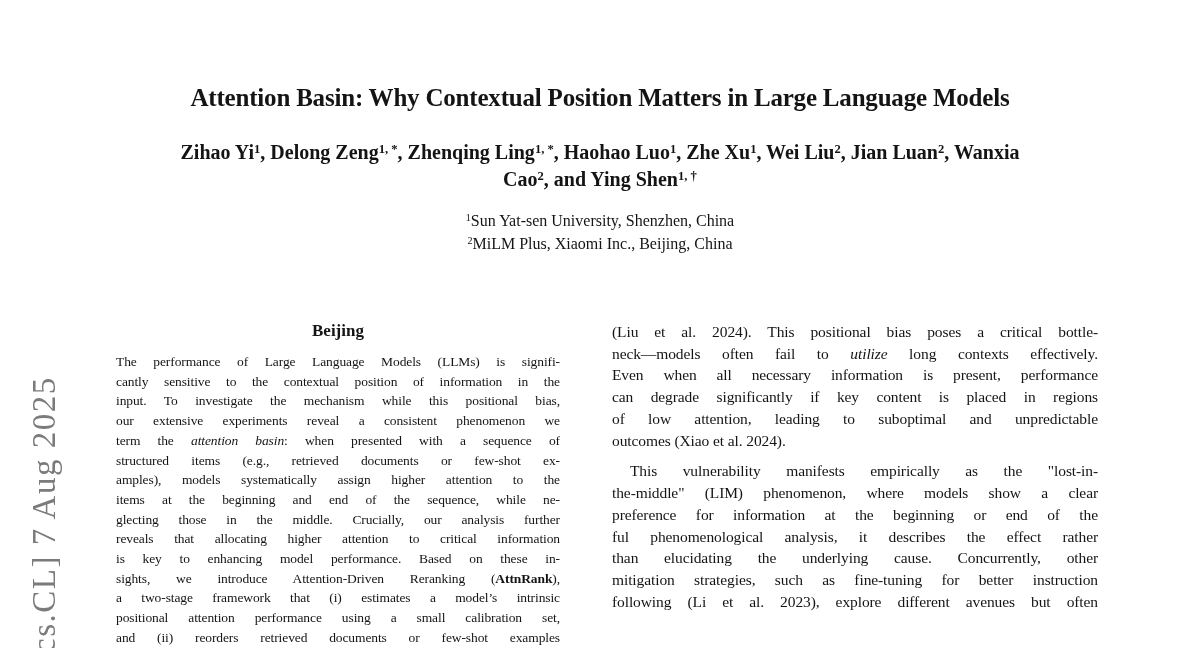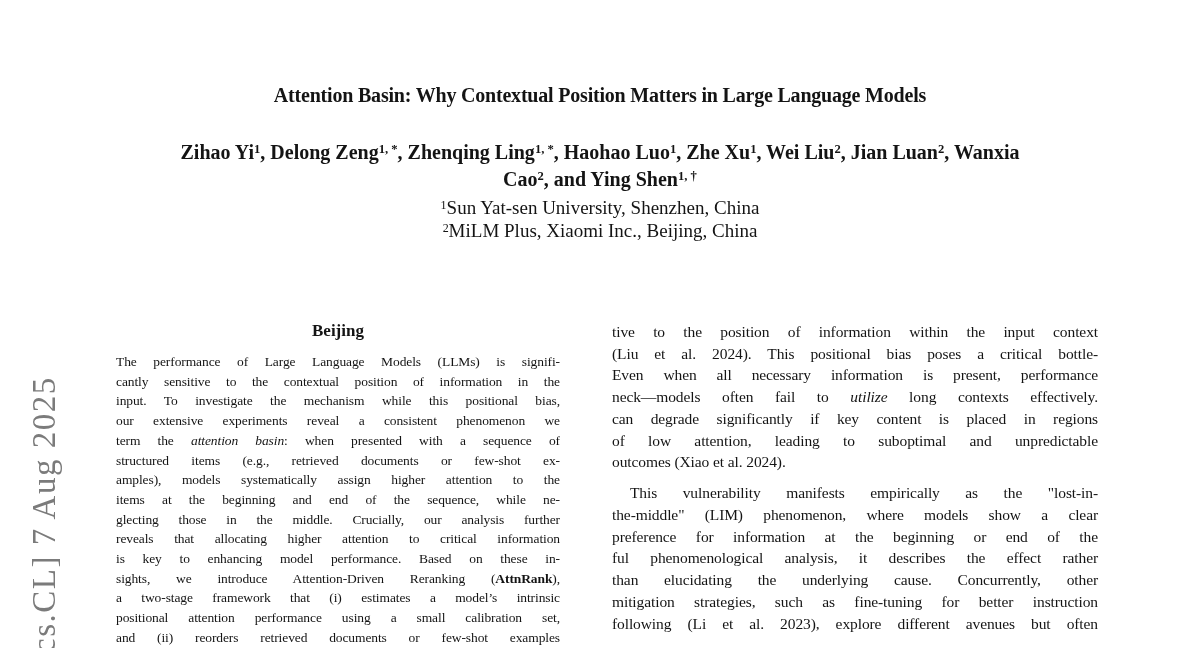--- a/index.html
+++ b/index.html
@@ -26,41 +26,41 @@
     color: #7b7b7b;
     white-space: nowrap;
   }
 
   .title {
     position: absolute;
     top: 84px;
     left: 0;
     width: 100%;
     text-align: center;
-    font-size: 20px;
+    font-size: 25px;
     font-weight: bold;
     letter-spacing: -0.2px;
   }
 
   .authors {
     position: absolute;
     top: 139px;
     left: 0;
     width: 100%;
     font-size: 20px;
     font-weight: bold;
     line-height: 27px;
   }
 
   .affils {
     position: absolute;
-    top: 196px;
+    top: 209px;
     left: 0;
     width: 100%;
-    font-size: 19px;
+    font-size: 16px;
     line-height: 23px;
   }
 
   .centered-lines .line {
     text-align: right;
     text-align-last: center;
   }
 
   .abstract-heading {
     position: absolute;
@@ -145,24 +145,23 @@
       <div class="line"><span>glecting those in the middle. Crucially, our analysis further</span></div>
       <div class="line"><span>reveals that allocating higher attention to critical information</span></div>
       <div class="line"><span>is key to enhancing model performance. Based on these in-</span></div>
       <div class="line"><span>sights, we introduce Attention-Driven Reranking (</span><span class="b">AttnRank</span><span>),</span></div>
       <div class="line"><span>a two-stage framework that (i) estimates a model’s intrinsic</span></div>
       <div class="line"><span>positional attention performance using a small calibration set,</span></div>
       <div class="line"><span>and (ii) reorders retrieved documents or few-shot examples</span></div>
     </div>
 
   <div class="col-right justified-lines">
-      <div class="line"><span>tive to the position of information within the input context</span></div>
       <div class="line"><span>(Liu et al. 2024). This positional bias poses a critical bottle-</span></div>
+      <div class="line"><span>neck—models often fail to </span><span class="i">utilize</span><span> long contexts effectively.</span></div>
       <div class="line"><span>Even when all necessary information is present, performance</span></div>
-      <div class="line"><span>neck—models often fail to </span><span class="i">utilize</span><span> long contexts effectively.</span></div>
       <div class="line"><span>can degrade significantly if key content is placed in regions</span></div>
       <div class="line"><span>of low attention, leading to suboptimal and unpredictable</span></div>
       <div class="line end"><span>outcomes (Xiao et al. 2024).</span></div>
       <div class="line indent"><span>This vulnerability manifests empirically as the "lost-in-</span></div>
       <div class="line"><span>the-middle" (LIM) phenomenon, where models show a clear</span></div>
       <div class="line"><span>preference for information at the beginning or end of the</span></div>
       <div class="line"><span>ful phenomenological analysis, it describes the effect rather</span></div>
       <div class="line"><span>than elucidating the underlying cause. Concurrently, other</span></div>
       <div class="line"><span>mitigation strategies, such as fine-tuning for better instruction</span></div>
       <div class="line"><span>following (Li et al. 2023), explore different avenues but often</span></div>

